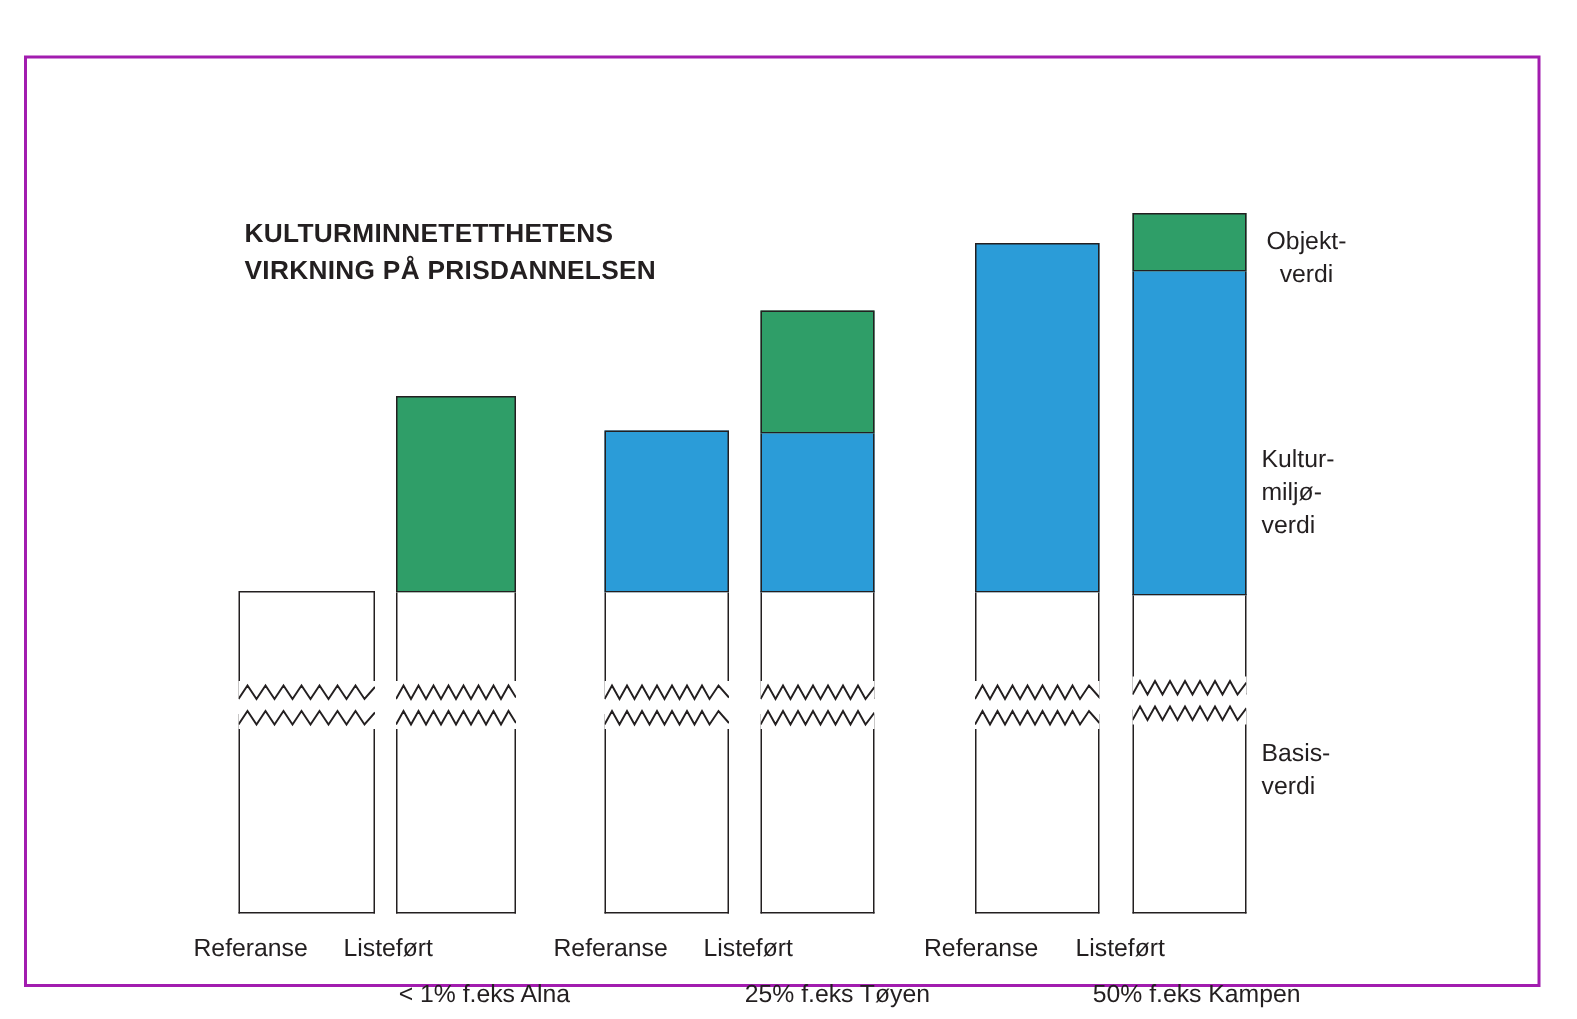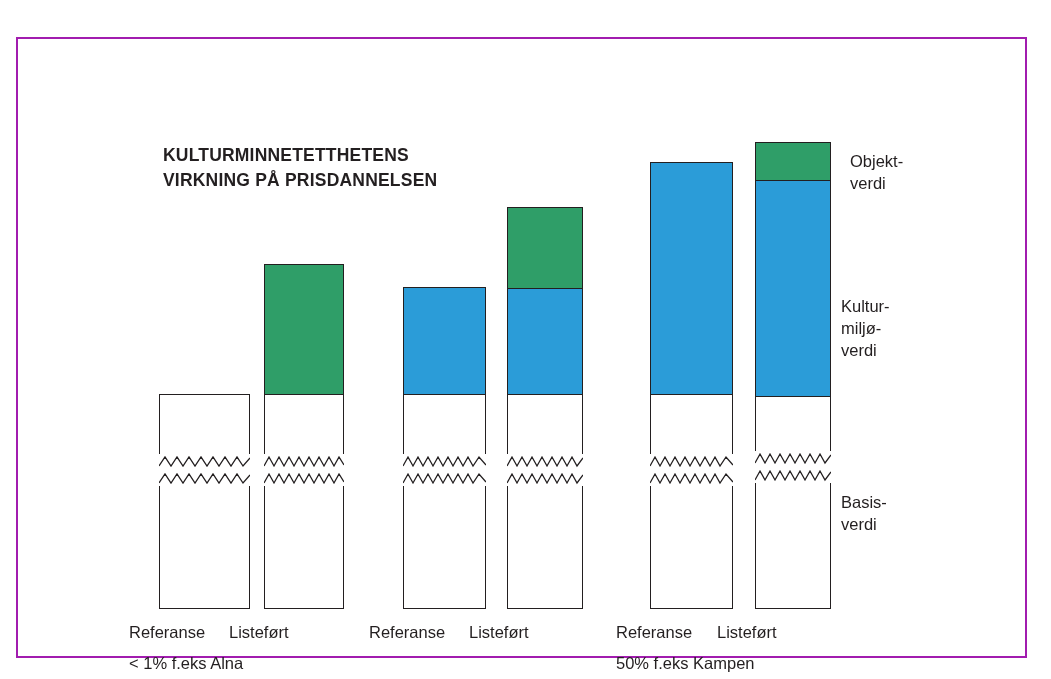--- a/index.html
+++ b/index.html
@@ -72,21 +72,21 @@
   .zig svg { display:block; width:100%; height:100%; }
 
   .bar-label {
     position: absolute;
     font-size: 16.5px;
     color: #231f20;
     white-space: nowrap;
   }
   .group-label {
     position: absolute;
-    text-align: left;
+    text-align: right;
     font-size: 16.5px;
     color: #231f20;
     white-space: nowrap;
   }
   .legend {
     position: absolute;
     font-size: 16.5px;
     line-height: 1.32;
     color: #231f20;
     white-space: pre-line;
@@ -164,20 +164,21 @@
       </div>
       <div class="seg basis" style="top:269px; height:133px; border-top:none;"></div>
       <div class="zig" style="top:265px;">
         <svg viewBox="0 0 76 14" preserveAspectRatio="none">
             <polyline points="0,11 5,2 10,11 15,2 20,11 25,2 30,11 35,2 40,11 45,2 50,11 55,2 60,11 65,2 70,11 76,3" fill="none" stroke="#231f20" stroke-width="1.3"></polyline>
           </svg>
       </div>
     </div>
     <div class="bar-label" style="left:451px; top:584px; width:151px;">Listeført</div>
 
+    <div class="group-label" style="left:351px; top:615px; width:251px;">25% f.eks Tøyen</div>
 
     <div class="bar" style="left:632px; top:123px; width:83px; height:447px;">
       <div class="seg kultur" style="top:0; height:233px;"></div>
       <div class="seg basis" style="top:233px; height:71px; border-top:none;"></div>
       <div class="zig" style="top:292px;">
         <svg viewBox="0 0 83 14" preserveAspectRatio="none">
             <polyline points="0,12 5,3 10,12 15,3 20,12 25,3 30,12 35,3 40,12 45,3 50,12 55,3 60,12 65,3 70,12 76,3 83,11" fill="none" stroke="#231f20" stroke-width="1.3"></polyline>
           </svg>
       </div>
       <div class="seg basis" style="top:314px; height:133px; border-top:none;"></div>
@@ -202,21 +203,21 @@
       <div class="zig" style="top:327px;">
         <svg viewBox="0 0 76 14" preserveAspectRatio="none">
             <polyline points="0,11 5,2 10,11 15,2 20,11 25,2 30,11 35,2 40,11 45,2 50,11 55,2 60,11 65,2 70,11 76,3" fill="none" stroke="#231f20" stroke-width="1.3"></polyline>
           </svg>
       </div>
     </div>
     <div class="bar-label" style="left:699px; top:584px; width:151px;">Listeført</div>
 
     <div class="group-label" style="left:598px; top:615px; width:251px;">50% f.eks Kampen</div>
 
-    <div class="legend" style="left:832px; top:112px; width:140px;">Objekt-
+    <div class="legend" style="left:783px; top:112px; width:140px;text-align:center;">Objekt-
 verdi</div>
     <div class="legend" style="left:823px; top:212px; width:140px;margin-top:45px;">Kultur-
 miljø-
 verdi</div>
     <div class="legend" style="left:823px; top:453px; width:140px;">Basis-
 verdi</div>
 
   </div>
 </div>
 

